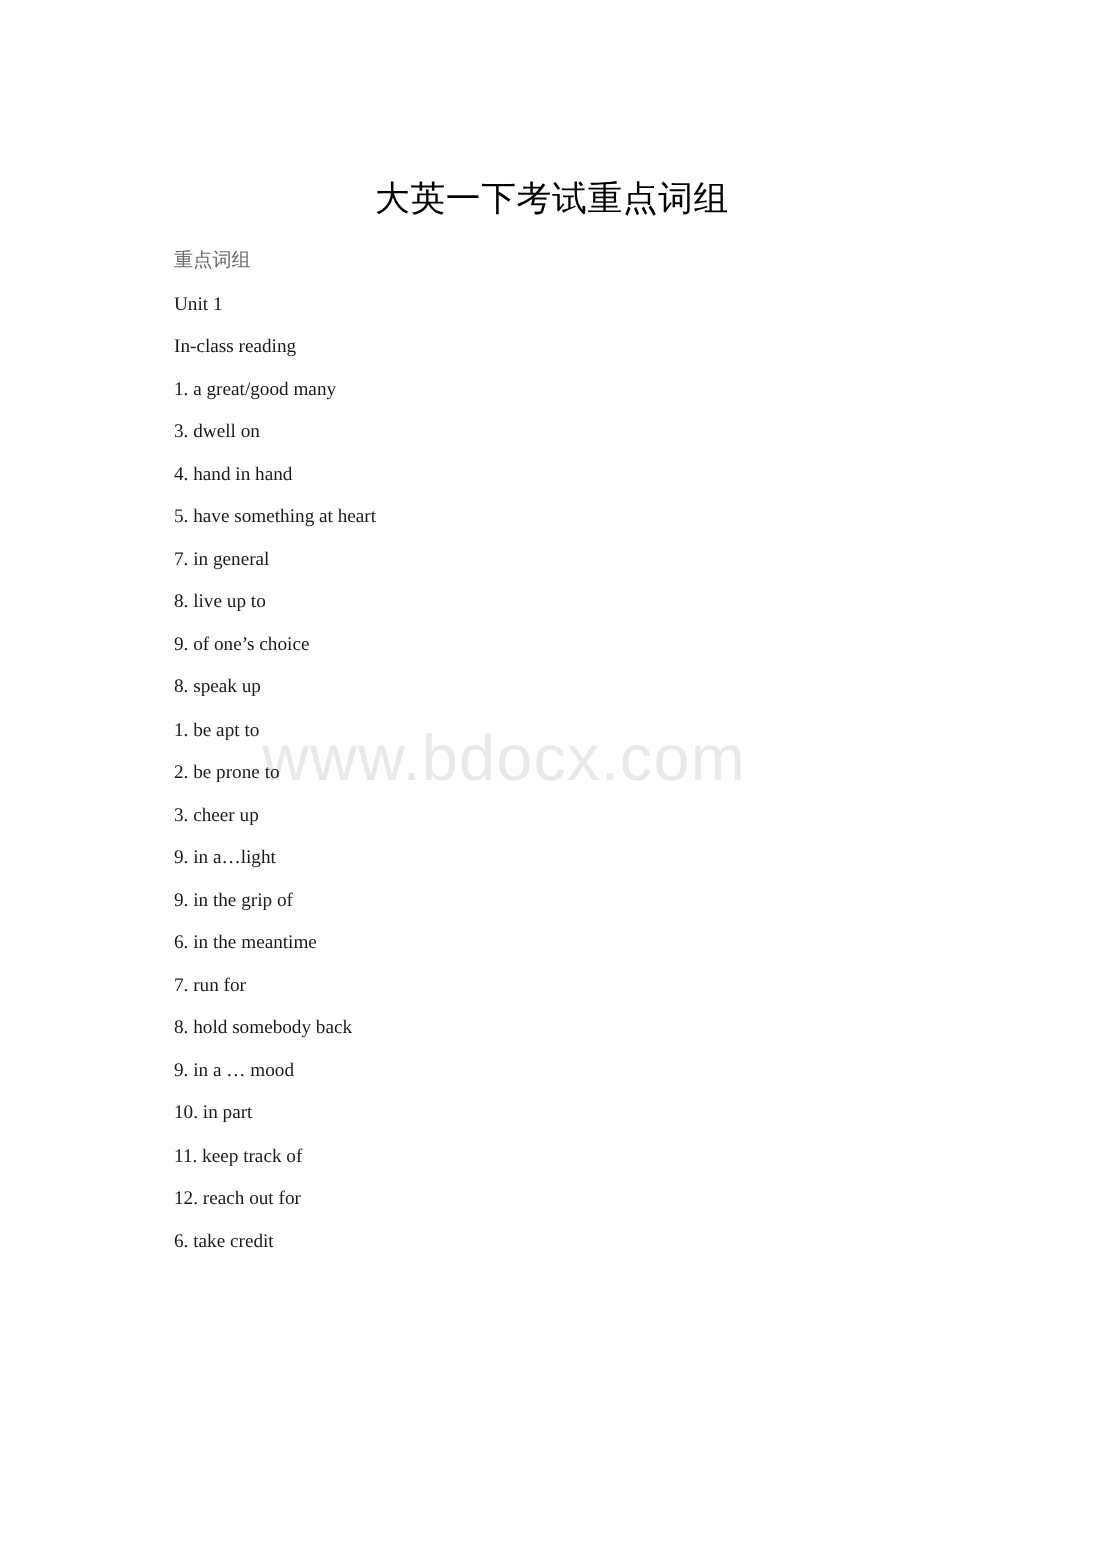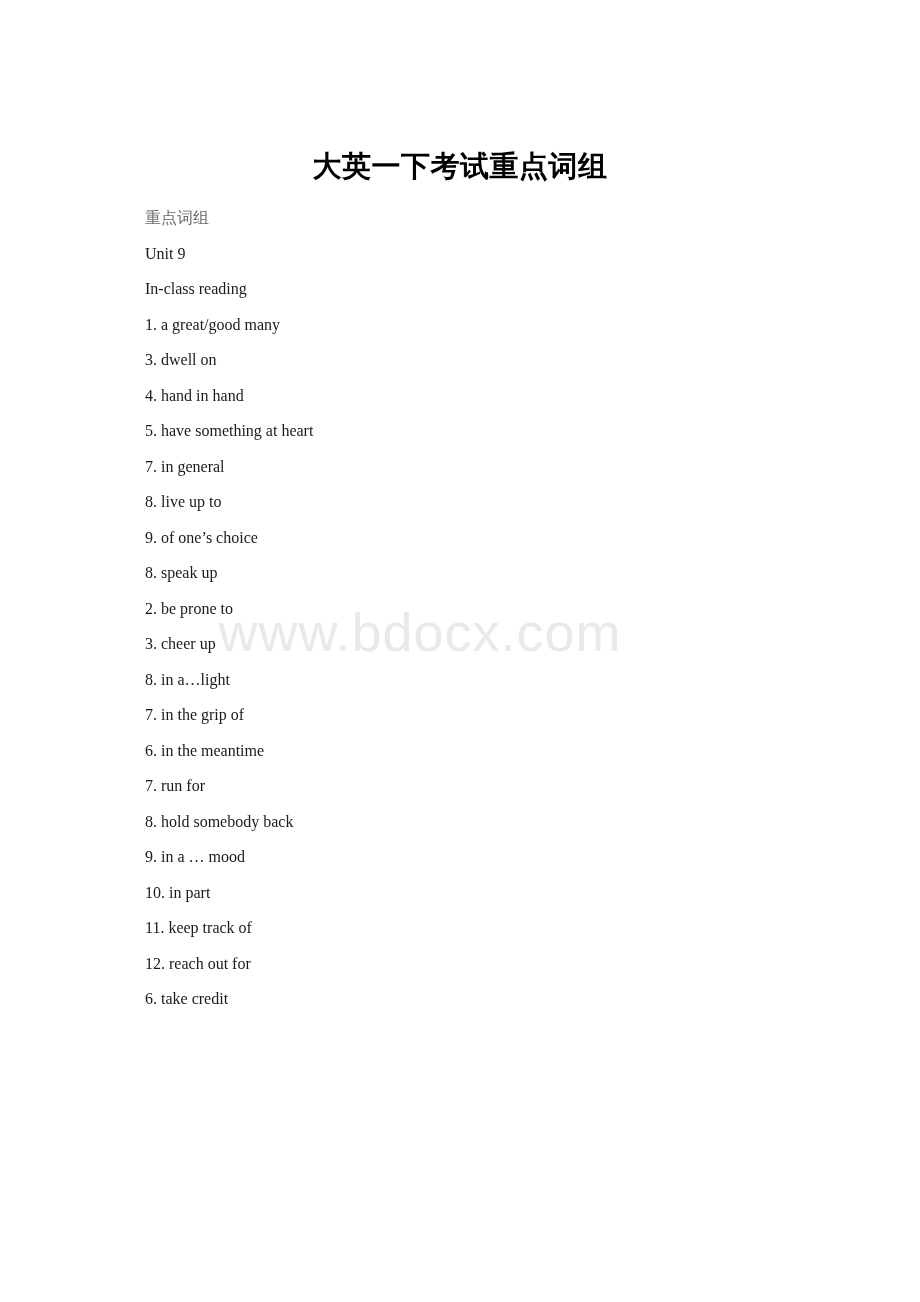--- a/index.html
+++ b/index.html
@@ -50,21 +50,21 @@
   .doc-title {
     margin: 0;
     padding: 0;
     position: absolute;
     left: -145px;
     top: 146px;
     width: 920px;
     text-align: center;
     font-size: 29px;
     line-height: 40px;
-    font-weight: bold;
+    font-weight: normal;
     color: #000000;
     letter-spacing: 0.5px;
   }
 
   .body-lines {
     position: absolute;
     left: 0;
     top: 200px;
     width: 700px;
   }
@@ -87,34 +87,35 @@
 <div class="page">
 
   <div class="watermark">www.bdocx.com</div>
 
   <div class="content">
 
     <h1 class="doc-title">大英一下考试重点词组</h1>
 
     <div class="body-lines">
         <div class="line muted">重点词组</div>
-        <div class="line">Unit 9</div>
+        <div class="line">Unit 1</div>
         <div class="line">In-class reading</div>
         <div class="line">1. a great/good many</div>
         <div class="line">3. dwell on</div>
         <div class="line">4. hand in hand</div>
         <div class="line">5. have something at heart</div>
         <div class="line">7. in general</div>
         <div class="line">8. live up to</div>
         <div class="line">9. of one’s choice</div>
         <div class="line">8. speak up</div>
+        <div class="line">1. be apt to</div>
         <div class="line">2. be prone to</div>
         <div class="line">3. cheer up</div>
-        <div class="line">8. in a…light</div>
-        <div class="line">7. in the grip of</div>
+        <div class="line">9. in a…light</div>
+        <div class="line">9. in the grip of</div>
         <div class="line">6. in the meantime</div>
         <div class="line">7. run for</div>
         <div class="line">8. hold somebody back</div>
         <div class="line">9. in a … mood</div>
         <div class="line">10. in part</div>
         <div class="line">11. keep track of</div>
         <div class="line">12. reach out for</div>
         <div class="line">6. take credit</div>
       </div>
 

